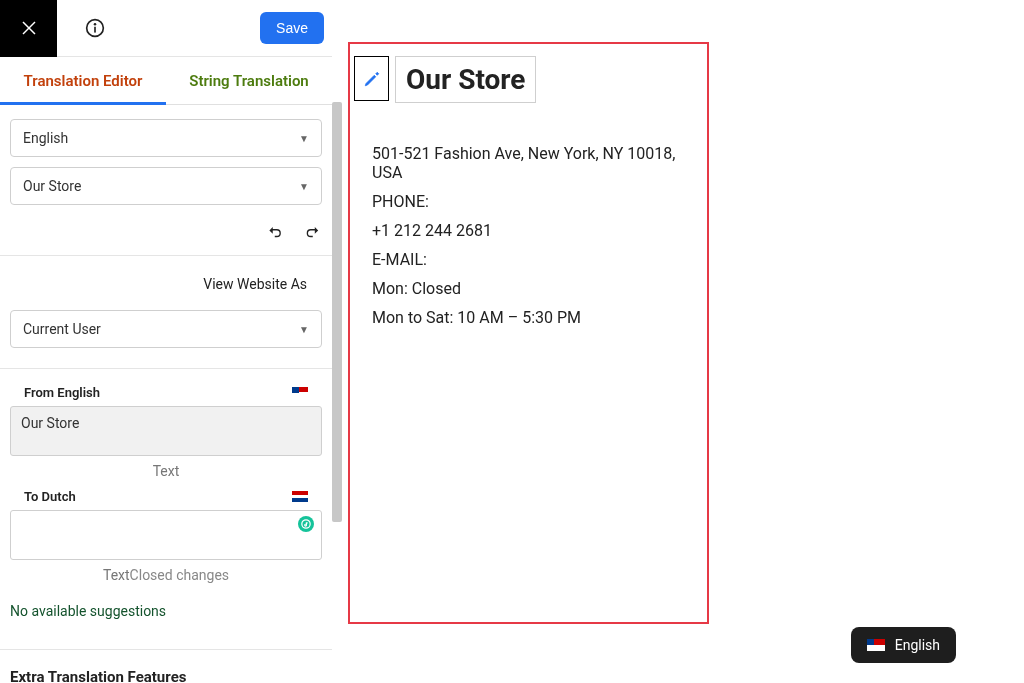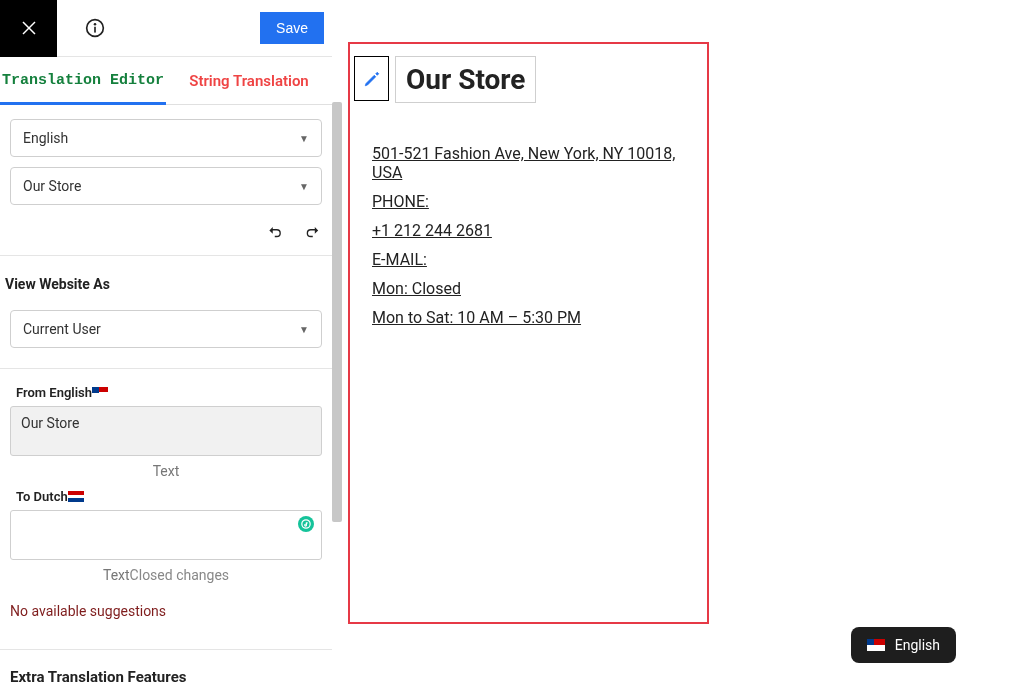--- a/index.html
+++ b/index.html
@@ -3,52 +3,52 @@
 <meta charset="utf-8">
 <style>
   * { box-sizing: border-box; margin: 0; padding: 0; }
   body { font-family: -apple-system, BlinkMacSystemFont, "Segoe UI", Roboto, sans-serif; font-size: 14px; color: #222; background: #fff; width: 1024px; height: 683px; overflow: hidden; position: relative; }
   .sidebar { position: absolute; left: 0; top: 0; width: 332px; height: 683px; background: #fff; display: flex; flex-direction: column; }
   .topbar { display: flex; align-items: center; height: 57px; border-bottom: 1px solid #e5e5e5; }
   .close-btn { width: 57px; height: 57px; background: #000; display: flex; align-items: center; justify-content: center; cursor: pointer; }
   .close-btn svg { width: 18px; height: 18px; stroke: #fff; stroke-width: 2; }
   .info-btn { margin-left: 26px; width: 24px; height: 24px; display: flex; align-items: center; justify-content: center; cursor: pointer; }
   .info-btn svg { width: 20px; height: 20px; fill: #222; }
-  .save-btn { margin-left: auto; margin-right: 8px; background: #2271f0; color: #fff; border: none; padding: 8px 16px; font-size: 14px; border-radius: 0; cursor: pointer; }
+  .save-btn { margin-left: auto; margin-right: 8px; background: #2271f0; color: #fff; border: none; padding: 8px 16px; font-size: 14px; border-radius: 6px; cursor: pointer; }
   .tabs { display: flex; height: 48px; border-bottom: 1px solid #e0e0e0; }
-  .tab { flex: 1; display: flex; align-items: center; justify-content: center; font-size: 15px; font-weight: 600; color: #ef4444; cursor: pointer; position: relative; }
-  .tab.active { color: #15803d; font-family: Liberation Mono, monospace; }
+  .tab { flex: 1; display: flex; align-items: center; justify-content: center; font-size: 15px; font-weight: 600; color: #4d7c0f; cursor: pointer; position: relative; }
+  .tab.active { color: #c2410c; }
   .tab.active::after { content: ""; position: absolute; left: 0; right: 0; bottom: -1px; height: 3px; background: #2271f0; }
   .scroll { overflow-y: auto; flex: 1; position: relative; }
   .scrollbar { position: absolute; left: 332px; top: 102px; width: 10px; height: 420px; background: #c7c7c7; border-radius: 2px; }
   .pad { padding: 14px 10px; }
   .select { width: 100%; border: 1px solid #cfcfcf; border-radius: 4px; height: 38px; display: flex; align-items: center; justify-content: space-between; padding: 0 12px; cursor: pointer; font-size: 14px; color: #333; background: #fff; margin-bottom: 10px; }
   .select .caret { font-size: 10px; color: #666; }
   .undo-redo { display: flex; justify-content: flex-end; gap: 20px; padding: 4px 10px 8px; }
   .undo-redo svg { width: 18px; height: 18px; cursor: pointer; fill: #222; }
   .divider { height: 1px; background: #e5e5e5; margin: 6px 0; }
-  .section-title { font-weight: 700; font-size: 14px; padding: 14px 5px 10px; }
-  .field-label-row { display: flex; justify-content: flex-start; align-items: center; padding: 10px 16px 6px; }
+  .section-title { font-weight: 400; font-size: 14px; padding: 14px 25px 10px; text-align: right; }
+  .field-label-row { display: flex; justify-content: space-between; align-items: center; padding: 10px 24px 6px; }
   .field-label { font-weight: 600; font-size: 13px; }
   .flag { width: 16px; height: 11px; display: inline-block; }
   .flag.us { background: linear-gradient(to bottom, #c00 0 50%, #fff 50% 100%); position: relative; }
   .flag.us::before { content: ""; position: absolute; left: 0; top: 0; width: 7px; height: 6px; background: #003a8c; }
   .flag.nl { background: linear-gradient(to bottom, #c00 0 33%, #fff 33% 66%, #003a8c 66% 100%); }
   .textarea { width: calc(100% - 20px); margin: 0 10px; border: 1px solid #cfcfcf; border-radius: 3px; padding: 8px 10px; font-size: 14px; color: #333; resize: none; min-height: 36px; font-family: inherit; }
   .textarea.readonly { background: #f1f1f1; }
   .textarea.editable { min-height: 40px; background: #fff; position: relative; }
   .textarea-wrap { position: relative; }
   .grammarly { position: absolute; right: 18px; top: 6px; width: 16px; height: 16px; border-radius: 50%; background: #15c39a; display: flex; align-items: center; justify-content: center; }
   .grammarly svg { width: 10px; height: 10px; fill: #fff; }
   .sublabel-row { display: flex; justify-content: center; padding: 4px 10px 0; font-size: 14px; color: #777; }
   .discard { color: #888; cursor: pointer; }
-  .no-sugg { padding: 20px 10px 30px; color: #7f1d1d; font-size: 14px; }
+  .no-sugg { padding: 20px 10px 30px; color: #14532d; font-size: 14px; }
   .extra { padding: 18px 10px; font-weight: 700; font-size: 15px; border-top: 1px solid #e5e5e5; }
 
-  .preview { position: absolute; left: 348px; top: 42px; width: 361px; height: 582px; border: 2px solid #e63946; padding: 20px 22px; background: #fff; text-decoration: underline; }
+  .preview { position: absolute; left: 348px; top: 42px; width: 361px; height: 582px; border: 2px solid #e63946; padding: 20px 22px; background: #fff; }
   .edit-box { position: absolute; left: 354px; top: 56px; width: 35px; height: 45px; border: 1px solid #000; display: flex; align-items: center; justify-content: center; cursor: pointer; background: #fff; }
   .edit-box svg { width: 18px; height: 18px; stroke: #2271f0; fill: #2271f0; }
   .preview-title-wrap { position: absolute; left: 395px; top: 56px; padding: 6px 10px; border: 1px solid #cfcfcf; background: #fff; }
   .preview p { font-size: 16px; margin: 10px 0; }
   .preview .sp { height: 70px; }
   .preview h2 { font-size: 30px; font-weight: 400; margin-top: 30px; margin-bottom: 20px; }
 
   .lang-badge { position: absolute; right: 68px; bottom: 20px; background: #1e1e1e; color: #fff; padding: 10px 16px; border-radius: 8px; display: flex; align-items: center; gap: 10px; cursor: pointer; font-size: 14px; }
   .lang-badge .flag.us { width: 18px; height: 12px; }
 </style>

